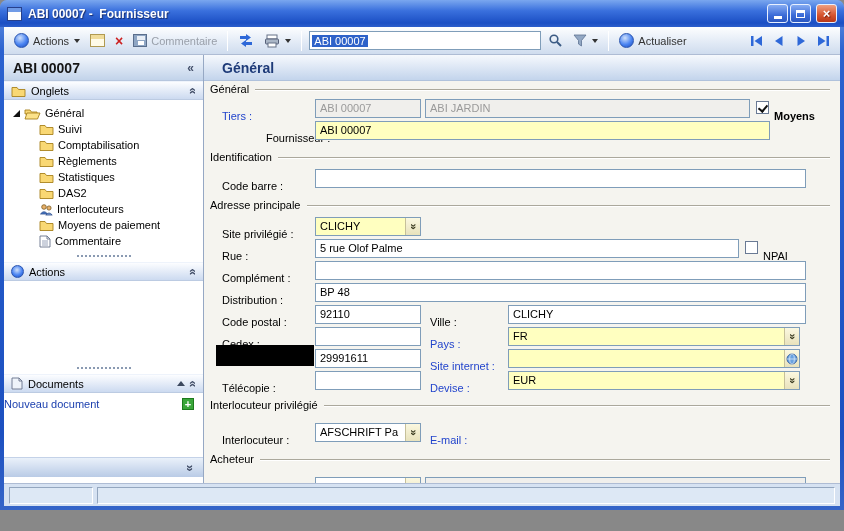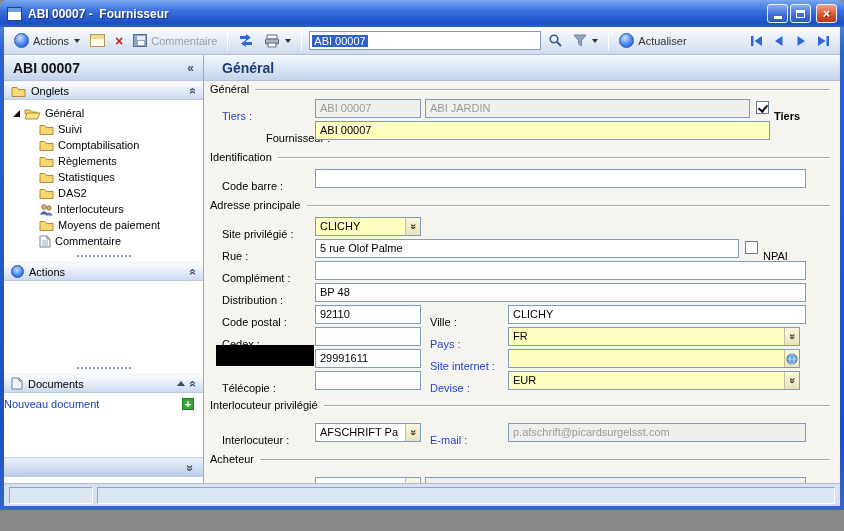--- a/index.html
+++ b/index.html
@@ -338,21 +338,21 @@
           </div>
 
           <span class="lbl blue" style="left:18px;top:21px;">Tiers :</span>
           <div class="fld ro" style="left:111px;top:18px;width:106px;">
             <span>ABI 00007</span>
           </div>
           <div class="fld ro" style="left:221px;top:18px;width:325px;">
             <span>ABI JARDIN</span>
           </div>
           <div class="cb checked" style="left:552px;top:20px;"></div>
-          <span class="lbl bold" style="left:570px;top:21px;">Tiers</span>
+          <span class="lbl bold" style="left:570px;top:21px;">Moyens</span>
 
           <span class="lbl" style="left:18px;top:43px;padding-left:44px;">Fournisseur :</span>
           <div class="fld yellow" style="left:111px;top:40px;width:455px;">
             <span>ABI 00007</span>
           </div>
 
           <div class="caption" style="top:70px;">
             <span>Identification</span>
           </div>
 
@@ -444,23 +444,20 @@
           </div>
 
           <span class="lbl" style="left:18px;top:345px;">Interlocuteur :</span>
           <div class="fld" style="left:111px;top:342px;width:106px;">
             <span>AFSCHRIFT Pa</span>
             <span class="combo-btn">
                 <span class="chev down">»</span>
               </span>
           </div>
           <span class="lbl blue" style="left:226px;top:345px;">E-mail :</span>
-          <div class="fld ro" style="left:304px;top:342px;width:298px;">
-            <span>p.afschrift@picardsurgelsst.com</span>
-          </div>
 
           <div class="caption" style="top:372px;">
             <span>Acheteur</span>
           </div>
 
           <span class="lbl blue" style="left:18px;top:399px;">Acheteur :</span>
           <div class="fld" style="left:111px;top:396px;width:106px;">
             <span></span>
             <span class="combo-btn">
                 <span class="chev down">»</span>

